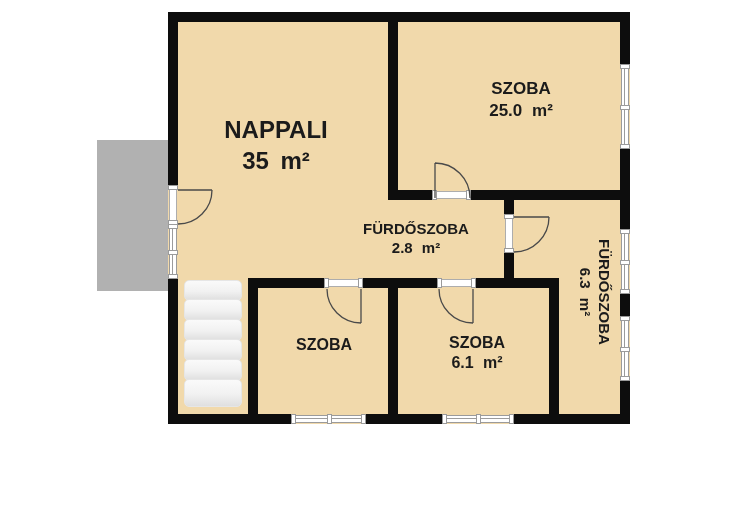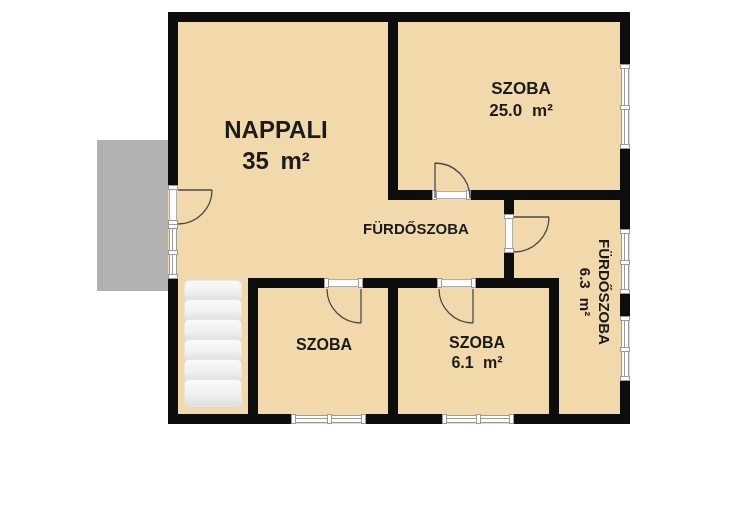--- a/index.html
+++ b/index.html
@@ -136,20 +136,21 @@
   <div class="lbl" style="left:196px;top:115px;width:160px;font-size:24px">
     <span>NAPPALI</span>
     <span class="area">35 m²</span>
   </div>
   <div class="lbl" style="left:441px;top:78px;width:160px;font-size:17px">
     <span>SZOBA</span>
     <span class="area">25.0 m²</span>
   </div>
   <div class="lbl" style="left:336px;top:219px;width:160px;font-size:15px">
     <span>FÜRDŐSZOBA</span>
+    <span class="area">2.8 m²</span>
   </div>
   <div class="lbl" style="left:76px;top:196px;width:120px;font-size:15px">
   </div>
   <div class="lbl rot" style="left:528px;top:271px;width:130px;height:42px;font-size:15px">
     <span>FÜRDŐSZOBA</span>
     <span class="area">6.3 m²</span>
   </div>
   <div class="lbl" style="left:244px;top:335px;width:160px;font-size:16px">
     <span>SZOBA</span>
   </div>

